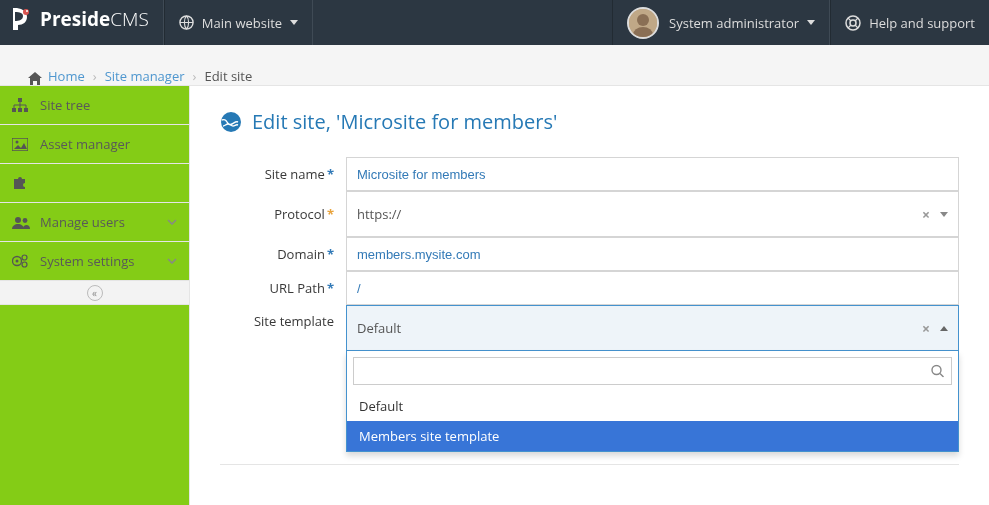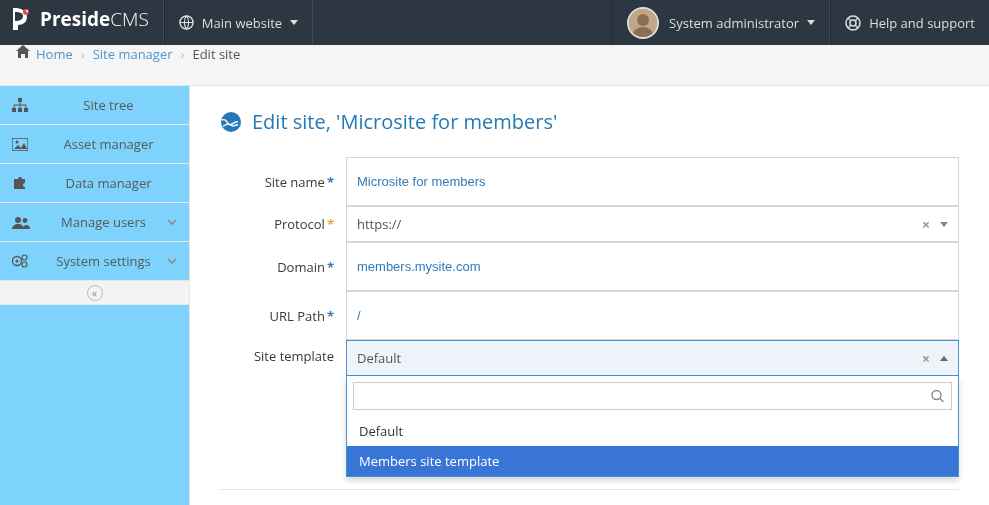--- a/index.html
+++ b/index.html
@@ -12,48 +12,48 @@
   .brand svg { margin-right: 8px; }
   .brand-strong { font-weight: 700; }
   .brand-light { font-weight: 300; }
   .nav-item { display: flex; align-items: center; padding: 10px 14px; color: #ddd; border-right: 1px solid #3f4a55; border-left: 1px solid #222b33; cursor: pointer; }
   .nav-item .icon { margin-right: 8px; }
   .nav-spacer { flex: 1; }
   .avatar { width: 32px; height: 32px; border-radius: 50%; background: #b89e82; border: 2px solid #ddd; margin-right: 10px; overflow: hidden; }
   .caret-down { margin-left: 8px; }
 
   
-  .breadcrumbs { height: 41px; background: #f5f5f5; border-bottom: 1px solid #e5e5e5; display: flex; align-items: flex-start; padding: 0 16px; font-size: 13px; color: #555; }
+  .breadcrumbs { height: 41px; background: #f5f5f5; border-bottom: 1px solid #e5e5e5; display: flex; align-items: flex-end; padding: 0 28px; font-size: 13px; color: #555; }
   .breadcrumbs .sep { margin: 0 8px; color: #bbb; }
   .breadcrumbs a { color: #4f97cf; }
   .breadcrumbs .home-ic { color: #555; margin-right: 6px; }
   .breadcrumbs .current { color: #555; }
 
   
   .main { display: flex; height: calc(505px - 45px - 41px); }
-  .sidebar { width: 190px; background: #7dd3fc; border-right: 1px solid #e5e5e5; text-align: center; }
+  .sidebar { width: 190px; background: #84cc16; border-right: 1px solid #e5e5e5; }
   .sidebar-item { display: flex; align-items: center; height: 39px; padding: 0 12px; border-bottom: 1px solid #e5e5e5; color: #595959; cursor: pointer; }
   .sidebar-item .ic { width: 22px; text-align: center; color: #555; }
   .sidebar-item .lbl { flex: 1; margin-left: 6px; }
   .sidebar-item .chev { color: #888; }
   .sidebar-collapse { display:flex; justify-content:center; align-items:center; height: 24px; background:#f3f3f3; border-bottom:1px solid #e5e5e5; cursor:pointer;}
   .sidebar-collapse .circ { width:16px; height:16px; border:1px solid #bbb; border-radius:50%; display:flex; align-items:center; justify-content:center; color:#888; font-size:10px;}
 
   .content { flex: 1; padding: 22px 30px 0 30px; position: relative; overflow: visible;}
   .page-title { display: flex; align-items: center; color: #2679b5; font-size: 20px; font-weight: 400; margin-bottom: 22px; }
   .page-title .ic { margin-right: 10px; }
 
   .form-row { display: flex; align-items: center; }
   .form-label { width: 126px; text-align: right; padding-right: 12px; color: #393939; font-size: 13px; }
   .req-blue { color: #337ab7; font-weight: bold; margin-left: 2px; }
   .req-orange { color: #e8a33d; font-weight: bold; margin-left: 2px; }
   .form-control-wrap { flex: 1; }
-  .form-control { width: 100%; height: 49px; border: 1px solid #d5d5d5; padding: 0 10px; font-size: 13px; color: #337ab7; outline: none; background: #fff;}
-
-  .select-like { width: 100%; height: 36px; border: 1px solid #d5d5d5; background: #fff; display:flex; align-items:center; padding: 0 6px 0 10px; color:#555; cursor:pointer;}
+  .form-control { width: 100%; height: 34px; border: 1px solid #d5d5d5; padding: 0 10px; font-size: 13px; color: #337ab7; outline: none; background: #fff;}
+
+  .select-like { width: 100%; height: 46px; border: 1px solid #d5d5d5; background: #fff; display:flex; align-items:center; padding: 0 6px 0 10px; color:#555; cursor:pointer;}
   .select-like .val { flex:1; }
   .select-like .x { color:#999; padding: 0 6px; cursor:pointer; font-size:14px; font-weight:bold;}
   .select-like .arr { color:#888; padding: 0 4px; }
 
   .dropdown-open .select-like { border:1px solid #4492ce; background:#eef4f9;}
   .dropdown-panel { position: relative; width: 100%; border: 1px solid #4492ce; border-top: none; background:#fff; box-shadow: 0 4px 6px rgba(0,0,0,0.15); z-index: 10; }
   .dd-search { padding: 6px; position:relative;}
   .dd-search input { width:100%; height:28px; border:1px solid #ccc; padding:0 28px 0 8px; font-size:13px; outline:none;}
   .dd-search .mag { position:absolute; right:14px; top:50%; transform:translateY(-50%); color:#888;}
   .dd-opt { padding: 6px 12px; cursor:pointer; color:#333;}
@@ -162,21 +162,20 @@
           </svg>
       </span>
       <span class="lbl">Asset manager</span>
     </div>
     <div class="sidebar-item">
       <span class="ic">
         <svg width="15" height="15" viewBox="0 0 15 15">
             <path fill="#555" d="M2 3h4a2 2 0 114 0h3v4a2 2 0 100 4v2H2z"></path>
           </svg>
       </span>
-      <span class="lbl">Data manager</span>
     </div>
     <div class="sidebar-item">
       <span class="ic">
         <svg width="18" height="13" viewBox="0 0 18 13">
             <circle cx="6" cy="4" r="3" fill="#555"></circle>
             <circle cx="13" cy="4.5" r="2.4" fill="#555"></circle>
             <path d="M0 13c0-3 3-5 6-5s6 2 6 5" fill="#555"></path>
             <path d="M11 13c0-2.5 1.5-4 3.5-4s3.5 1.5 3.5 4" fill="#555"></path>
           </svg>
       </span>

